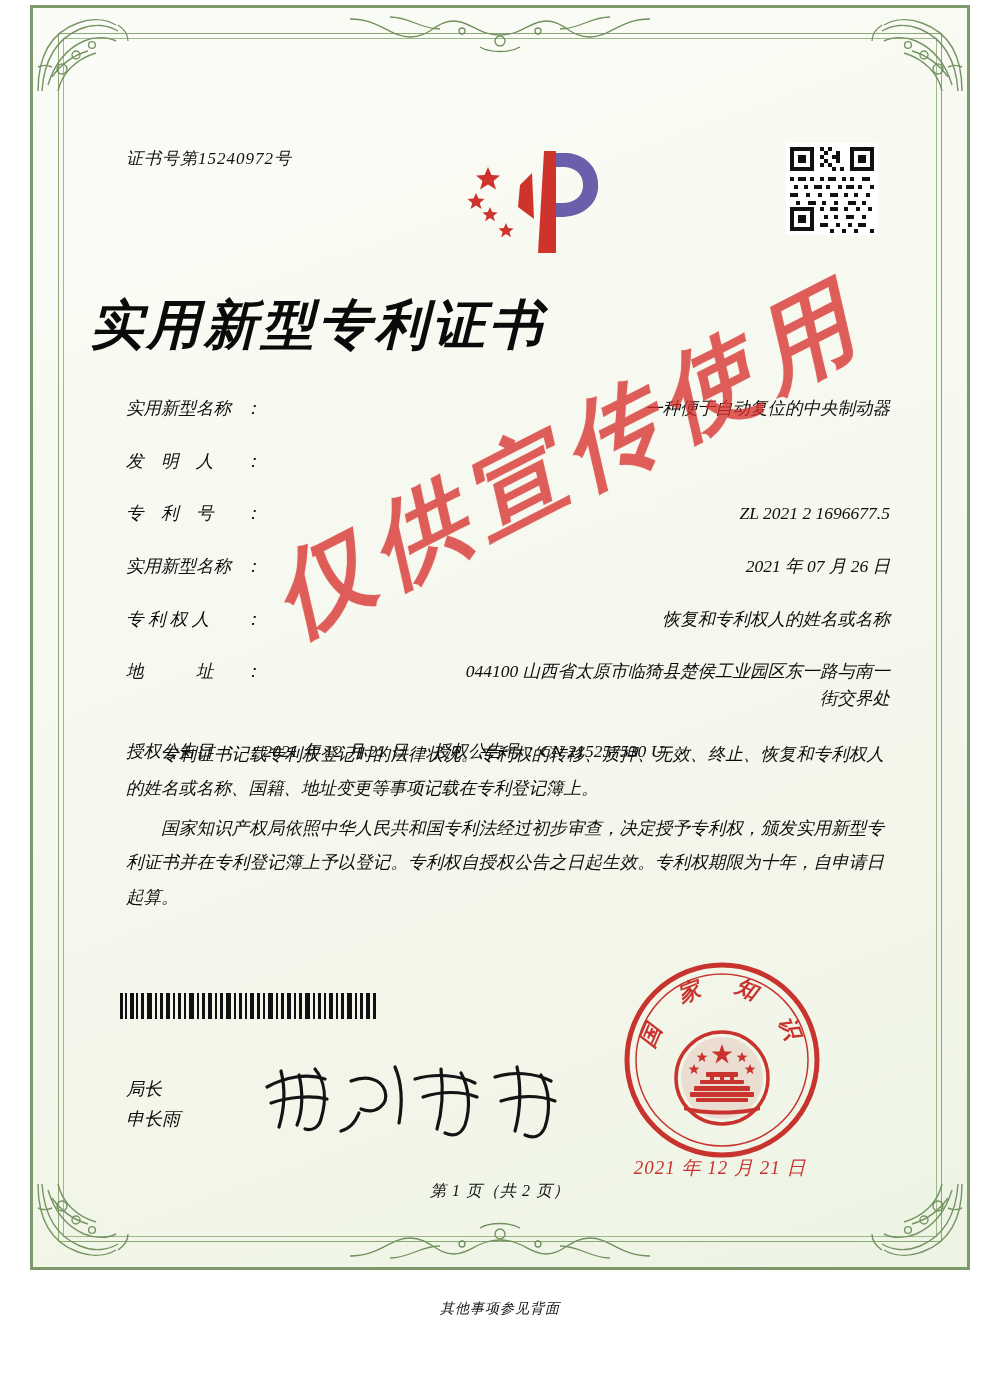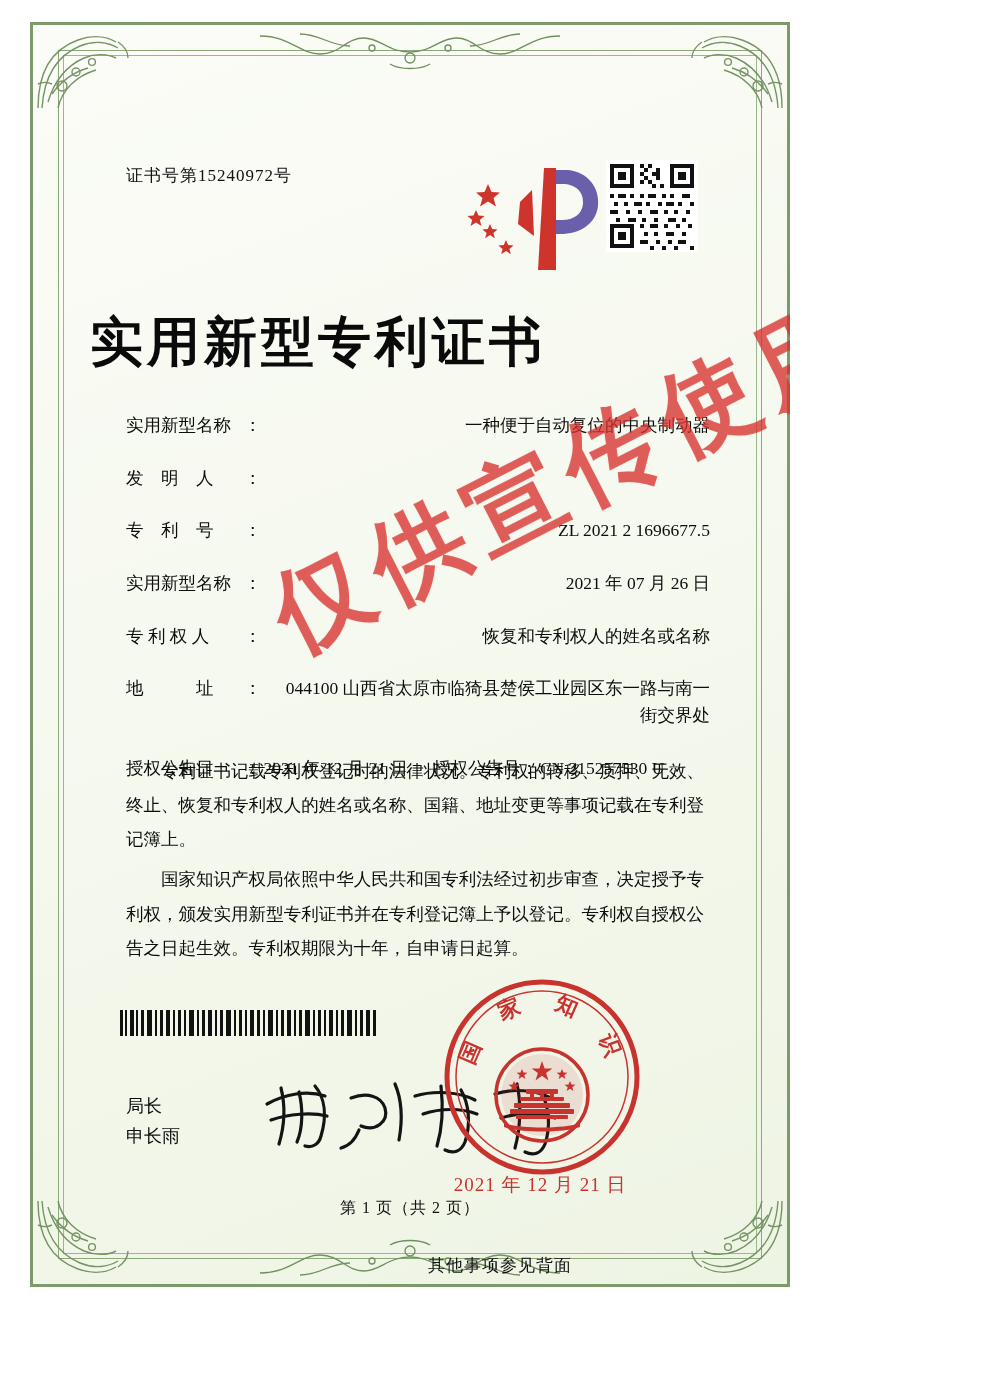--- a/index.html
+++ b/index.html
@@ -12,25 +12,26 @@
     height: 1375px;
     font-family: "Liberation Serif", serif;
     position: relative;
     overflow: hidden;
   }
 
   
   #certificate {
     position: absolute;
     left: 30px;
-    top: 22px;
-    width: 760px;
+    top: 5px;
+    width: 940px;
     height: 1265px;
     background: linear-gradient(160deg, #fbfcf7 0%, #f6f9ef 45%, #eef4e4 100%);
     box-sizing: border-box;
+    font-style: italic;
   }
 
   
   .border-outer {
     position: absolute;
     left: 0; top: 0; right: 0; bottom: 0;
     border: 3px solid #7d9b6a;
     box-sizing: border-box;
   }
   .border-inner {
@@ -264,26 +265,27 @@
     letter-spacing: 12px;
     transform: rotate(-27deg);
     white-space: nowrap;
     text-shadow: 0 0 1px rgba(214,47,44,0.4);
   }
 
   
   .outside-note {
     position: absolute;
     left: 0; right: 0;
-    top: 1254px;
+    top: 1300px;
     text-align: center;
-    font-size: 17px;
+    font-size: 14px;
     color: #111;
     letter-spacing: 1px;
     font-family: "Liberation Serif", serif;
+    font-style: italic;
   }
 </style>
 </head>
 <body>
 
 <div id="certificate">
 
   <div class="border-outer"></div>
   <div class="border-inner"></div>
   <div class="border-inner2"></div>

